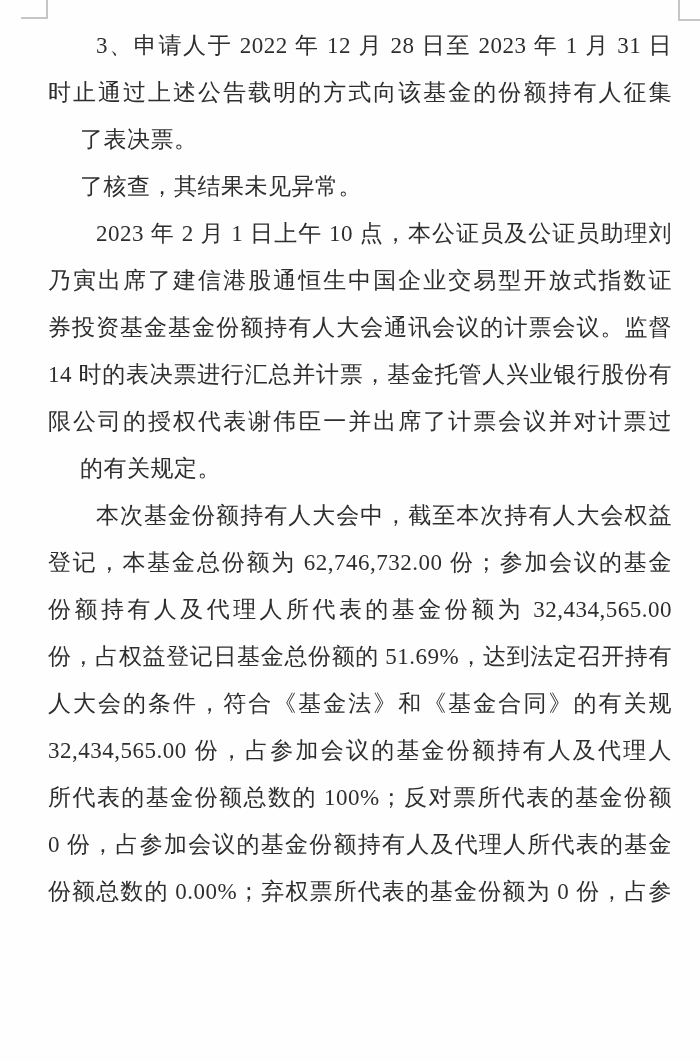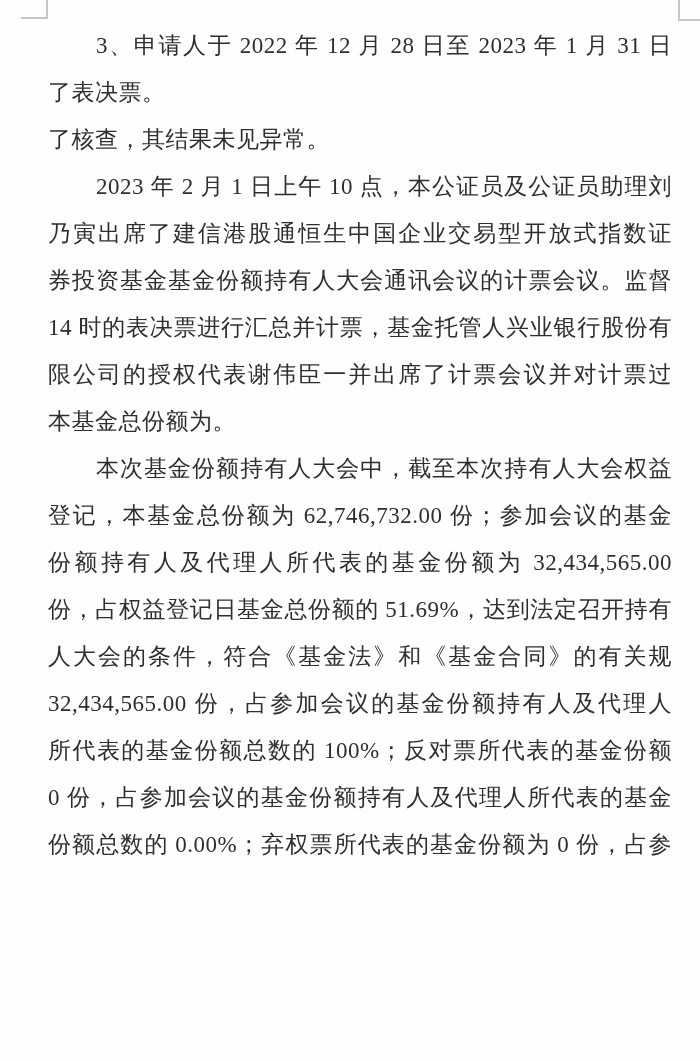--- a/index.html
+++ b/index.html
@@ -56,39 +56,41 @@
     overflow: hidden;
     text-align: justify;
     text-align-last: justify;
     letter-spacing: 0.5px;
   }
   .line.indent {
     text-indent: 48px;
   }
   .line.endp {
     text-align-last: left;
+    margin-left: 32px;
   }
 </style>
 </head>
 <body style="background: rgb(254, 254, 254);">
 
 <div class="page">
   <div class="corner corner-left" style="border-color: rgb(198, 198, 198);"></div>
   <div class="corner corner-right" style="border-color: rgb(198, 198, 198);"></div>
 
   <div class="doc" style="color: rgb(46, 46, 46);">
     <div class="line indent">3、申请人于 2022 年 12 月 28 日至 2023 年 1 月 31 日 17</div>
+    <div class="line">时止通过上述公告载明的方式向该基金的份额持有人征集</div>
     <div class="line endp">了表决票。</div>
     <div class="line endp">了核查，其结果未见异常。</div>
     <div class="line indent">2023 年 2 月 1 日上午 10 点，本公证员及公证员助理刘</div>
     <div class="line">乃寅出席了建信港股通恒生中国企业交易型开放式指数证</div>
     <div class="line">券投资基金基金份额持有人大会通讯会议的计票会议。监督</div>
     <div class="line">14 时的表决票进行汇总并计票，基金托管人兴业银行股份有</div>
     <div class="line">限公司的授权代表谢伟臣一并出席了计票会议并对计票过</div>
-    <div class="line endp">本基金总份额为。</div>
+    <div class="line endp">的有关规定。</div>
     <div class="line indent">本次基金份额持有人大会中，截至本次持有人大会权益</div>
     <div class="line">登记，本基金总份额为 62,746,732.00 份；参加会议的基金</div>
     <div class="line">份额持有人及代理人所代表的基金份额为 32,434,565.00</div>
     <div class="line">份，占权益登记日基金总份额的 51.69%，达到法定召开持有</div>
     <div class="line">人大会的条件，符合《基金法》和《基金合同》的有关规定。</div>
     <div class="line">32,434,565.00 份，占参加会议的基金份额持有人及代理人</div>
     <div class="line">所代表的基金份额总数的 100%；反对票所代表的基金份额为</div>
     <div class="line">0 份，占参加会议的基金份额持有人及代理人所代表的基金</div>
     <div class="line">份额总数的 0.00%；弃权票所代表的基金份额为 0 份，占参</div>
   </div>

